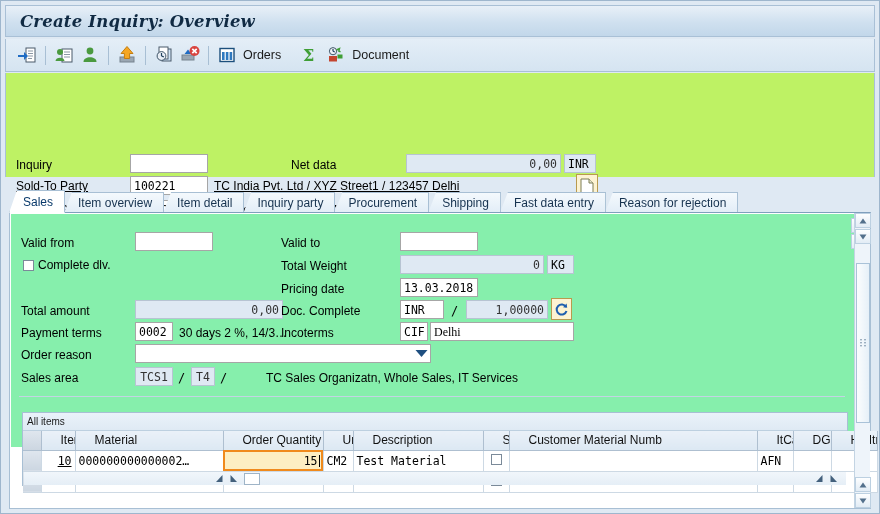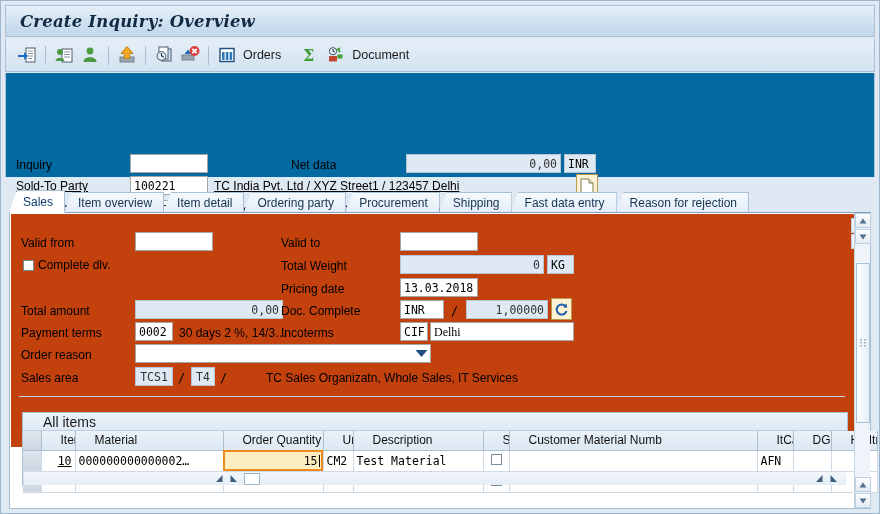--- a/index.html
+++ b/index.html
@@ -53,21 +53,21 @@
   .tsep {
     width: 1px; height: 19px; background: #a8bfd4;
     margin: 0 5px;
   }
   .tlabel { font-size: 12.5px; color:#1a1a1a; padding-left:3px; padding-right:2px;}
   .tgroup { display:flex; align-items:center; cursor:pointer; }
 
   
   .hdr {
     position: absolute; left: 4px; top: 72px; right: 4px; height: 104px;
-    background: #0369a1;
+    background: #bef264;
     border-left: 1px solid #a9c0d6;
     border-right: 1px solid #a9c0d6;
   }
   .lbl { font-size: 12px; color:#000; white-space:nowrap; }
   .lbl.u { text-decoration: underline; }
   .fld {
     background:#fff; border:1px solid #a6a6a6;
     height:18px; font-family:"DejaVu Sans Mono", monospace; font-size:11.5px;
     padding: 0 3px; color:#000; line-height:16px;
     display:flex; align-items:center;
@@ -112,21 +112,21 @@
 
   
   .panel {
     position:absolute; left:8px; top:211px; right:8px; bottom:4px;
     background:#ffffff;
     border:1px solid #a8bfd4;
     border-top:1px solid #7f9fbd;
   }
   .salesbox {
     position:absolute; left:1px; top:1px; right:1px; height:233px;
-    background:#c2410c;
+    background:#86efac;
   }
   .sep-line {
     position:absolute; left:8px; right:24px; height:1px; background:#c3d4e3;
   }
 
   
   .vscroll {
     position:absolute; top:0px; right:0px; width:16px; bottom:0px;
     background:#eef4fa; border-left:1px solid #c3d4e3;
   }
@@ -142,22 +142,22 @@
   .grip { width:6px;height:8px; opacity:.55; }
 
   
   .itemsbox {
     position:absolute; left:12px; top:199px; right:22px; bottom:22px;
     background:#ffffff; border:1px solid #a8bfd4;
   }
   .itemshdr {
     height:18px; background:linear-gradient(to bottom,#eaf2fa,#dfeaf4);
     border-bottom:1px solid #bdd0e0;
-    display:flex;align-items:center;padding-left:20px;
-    font-size:14px;color:#1a1a1a;
+    display:flex;align-items:center;padding-left:4px;
+    font-size:10px;color:#1a1a1a;
   }
   table.grid { border-collapse: collapse; width:100%; table-layout:fixed; }
   table.grid th {
     background: linear-gradient(to bottom,#eaf1f8 0%, #dce8f3 100%);
     border-right:1px solid #aebfd0;
     border-bottom:1px solid #aebfd0;
     font-weight:normal;
     font-size:12px;
     text-align:left;
     padding:1px 19px;
@@ -355,21 +355,21 @@
     <div class="tab active">
         <span>Sales</span>
       </div>
     <div class="tab">
         <span>Item overview</span>
       </div>
     <div class="tab">
         <span>Item detail</span>
       </div>
     <div class="tab">
-        <span>Ordering party</span>
+        <span>Inquiry party</span>
       </div>
     <div class="tab">
         <span>Procurement</span>
       </div>
     <div class="tab">
         <span>Shipping</span>
       </div>
     <div class="tab">
         <span>Fast data entry</span>
       </div>

